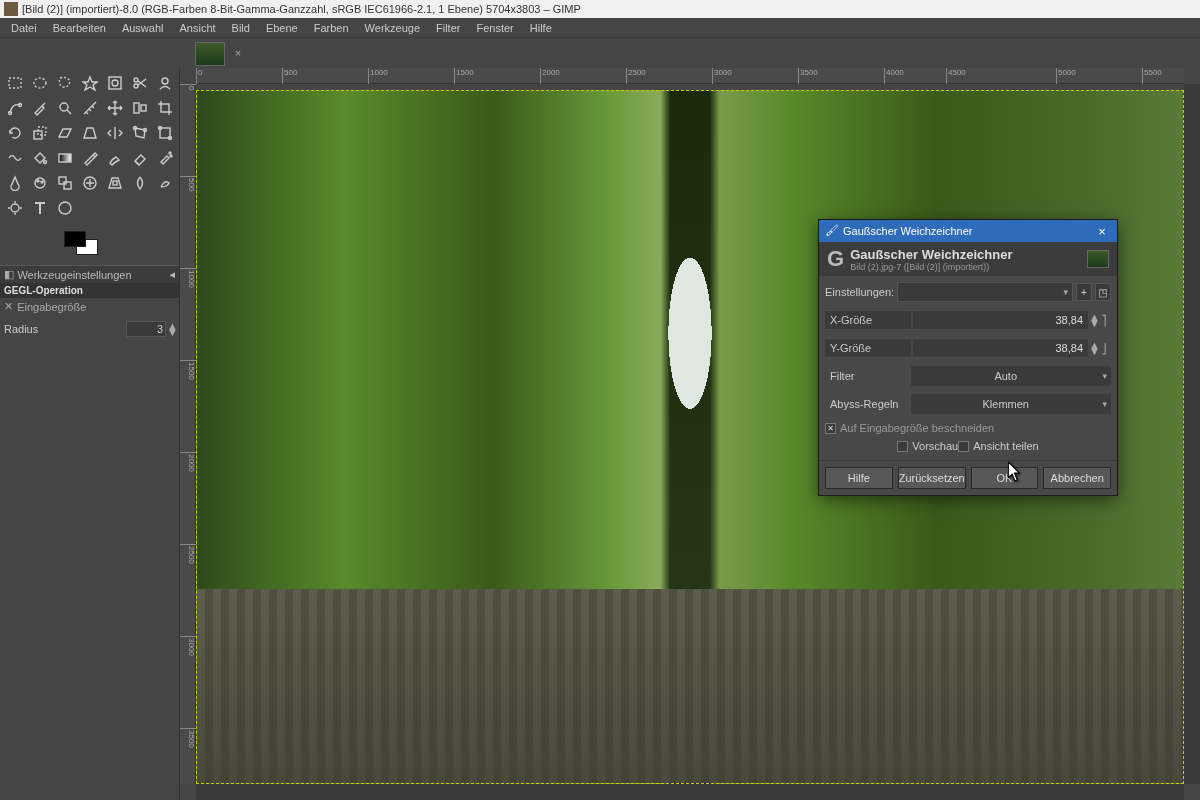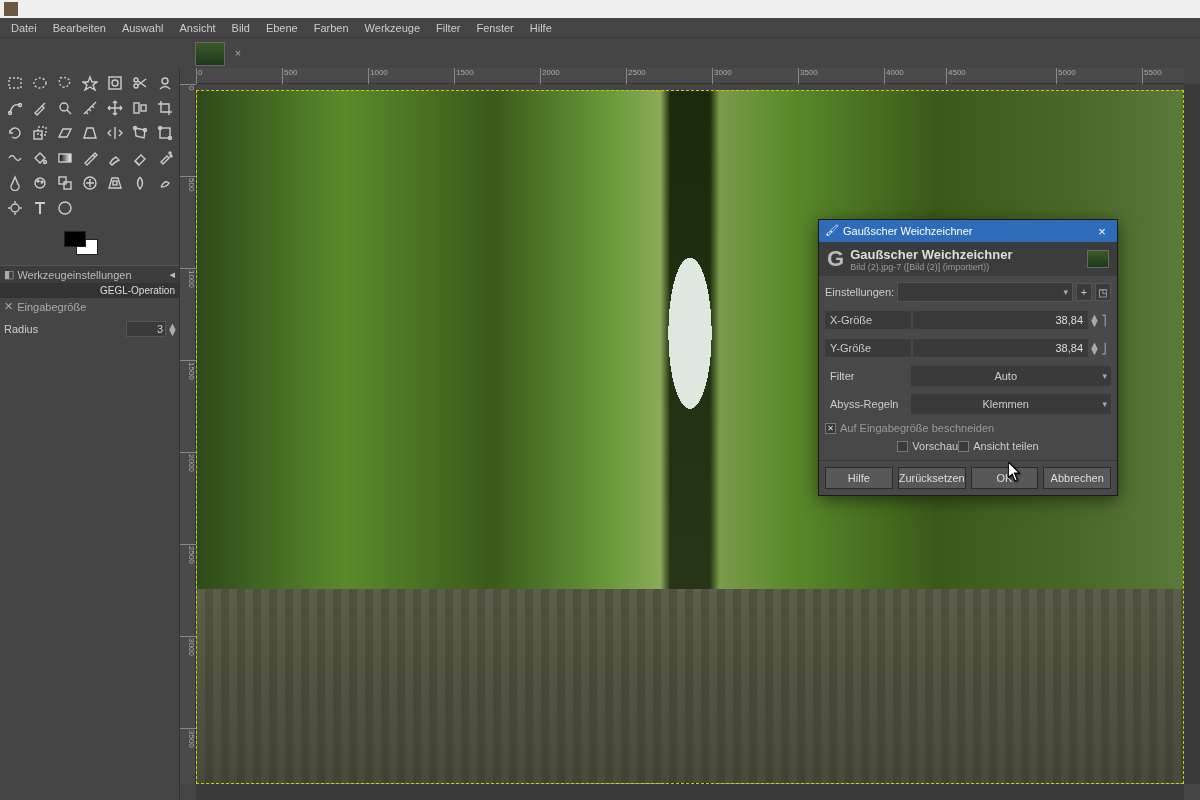--- a/index.html
+++ b/index.html
@@ -13,21 +13,21 @@
 .tabclose { width: 14px; height: 14px; text-align: center; color: #aaa; cursor: default; }
 .work { display: flex; height: calc(800px - 18px - 20px - 30px); }
 .leftcol { width: 180px; background: #454545; border-right: 1px solid #333; display: flex; flex-direction: column; }
 .toolbox { padding: 4px; display: grid; grid-template-columns: repeat(7, 22px); gap: 3px; }
 .tool { width: 22px; height: 22px; border: 1px solid transparent; display: flex; align-items: center; justify-content: center; }
 .swatches { position: relative; width: 40px; height: 30px; margin: 8px 0 4px 64px; }
 .sw-b { position: absolute; top: 8px; left: 12px; width: 22px; height: 16px; background: #fff; border: 1px solid #222; }
 .sw-f { position: absolute; top: 0; left: 0; width: 22px; height: 16px; background: #000; border: 1px solid #222; }
 .panelhdr { background: #3c3c3c; padding: 2px 4px; font-size: 10px; color: #bbb; border-top: 1px solid #555; display: flex; align-items: center; }
 .panelhdr .icon { margin-right: 3px; color: #aaa; }
-.gegl { background: #333; padding: 2px 4px; font-weight: normal; font-size: 10px; color: #ddd; text-align: right; }
+.gegl { background: #333; padding: 2px 4px; font-weight: bold; font-size: 10px; color: #ddd; }
 .sub { padding: 2px 4px; display:flex; align-items:center; font-size:10px; color:#aaa; }
 .sub .x { margin-right:4px; }
 .radrow { display: flex; align-items: center; padding: 6px 4px; font-size: 11px; }
 .radrow span { flex: 1; }
 .radrow input { width: 40px; background: #3a3a3a; border: 1px solid #555; color: #ccc; text-align: right; padding: 1px 2px; }
 .spinner { width: 8px; display: flex; flex-direction: column; font-size: 6px; line-height: 6px; color: #aaa; margin-left:1px;}
 .spinner div { cursor: default; }
 .canvaswrap { flex: 1; position: relative; background: #454545; overflow: hidden; }
 .ruler-h { position: absolute; top: 0; left: 16px; right: 16px; height: 16px; background: #4a4a4a; border-bottom: 1px solid #333; }
 .ruler-h .tick { position: absolute; top: 0; font-size: 8px; color: #aaa; border-left: 1px solid #888; height: 16px; padding-left: 1px; }
@@ -65,20 +65,21 @@
 .cursor { position: absolute; top: 462px; left: 1008px; width: 14px; height: 20px; z-index: 50; }
 .cursor svg { filter: drop-shadow(1px 1px 1px rgba(0,0,0,0.6)); }
 
 svg.ic { width: 16px; height: 16px; stroke: #ccc; fill: none; stroke-width: 1.4; }
 </style>
 </head>
 <body>
 
 <div class="titlebar">
   <span class="ico"></span>
+  <span>[Bild (2)] (importiert)-8.0 (RGB-Farben 8-Bit-Gamma-Ganzzahl, sRGB IEC61966-2.1, 1 Ebene) 5704x3803 – GIMP</span>
 </div>
 
 <div class="menubar">
   <span>Datei</span>
   <span>Bearbeiten</span>
   <span>Auswahl</span>
   <span>Ansicht</span>
   <span>Bild</span>
   <span>Ebene</span>
   <span>Farben</span>

